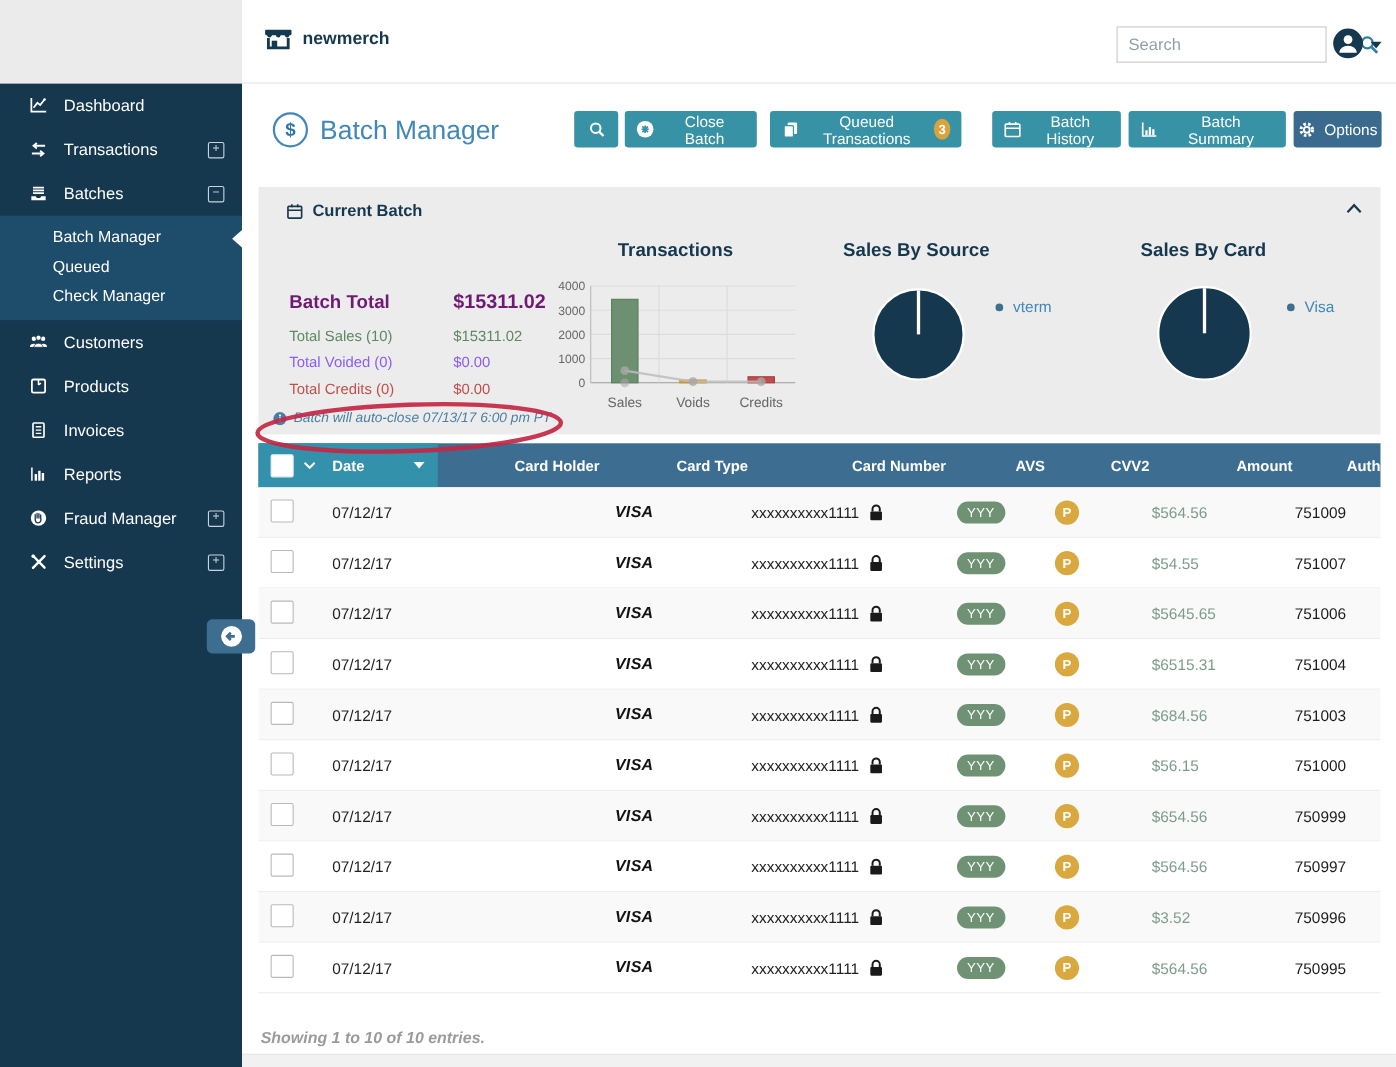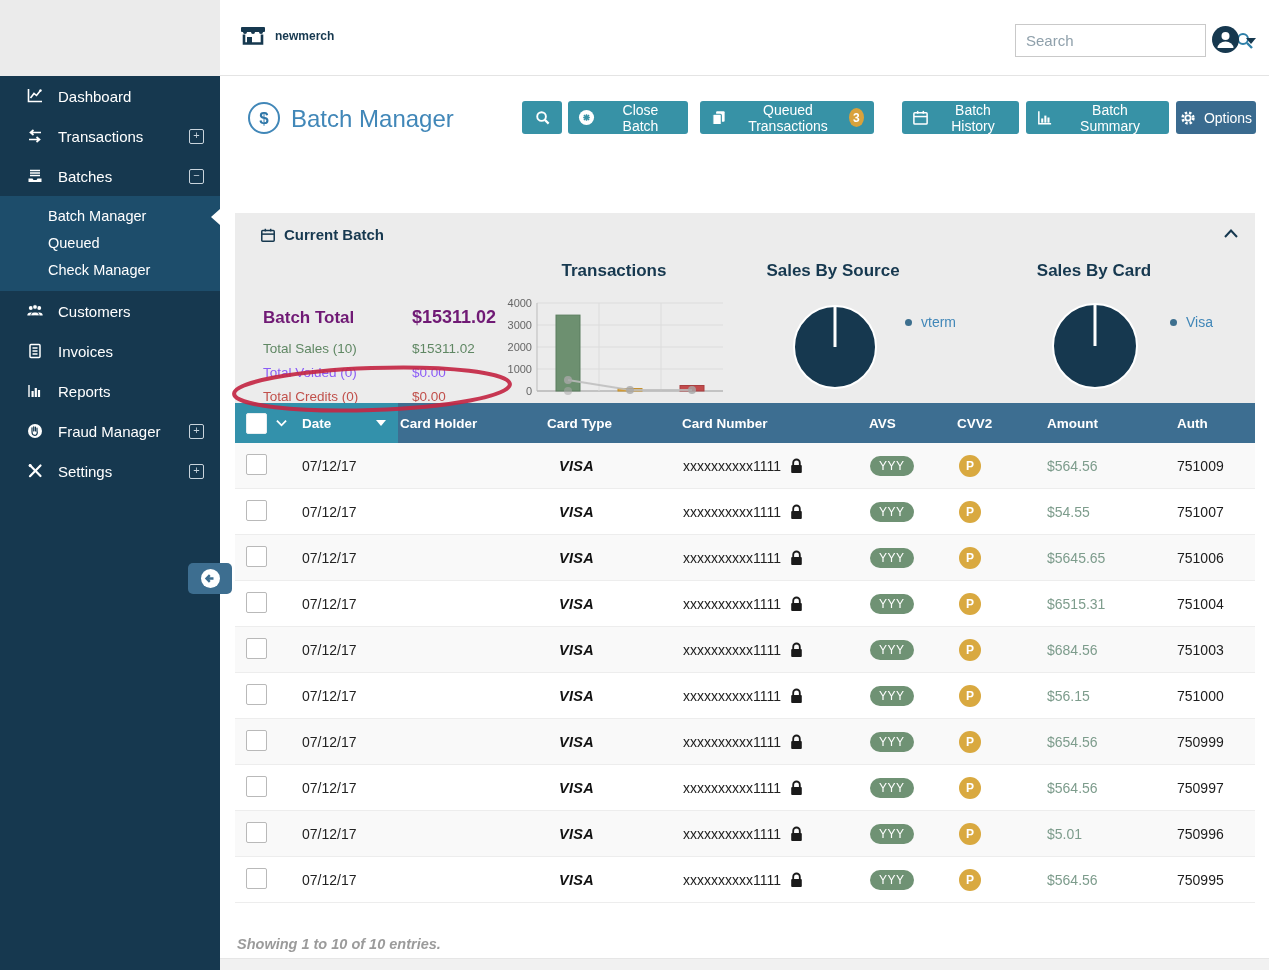--- a/index.html
+++ b/index.html
@@ -4,21 +4,21 @@
 <style>
   html,body{margin:0;padding:0;}
   body{width:1269px;height:970px;position:relative;overflow:hidden;background:#fff;
        font-family:"Liberation Sans",sans-serif;color:#222;}
   .abs{position:absolute;box-sizing:border-box;}
 
   
   .corner{left:0;top:0;width:220px;height:76px;background:#ebebeb;}
   .topbar{left:220px;top:0;width:1049px;height:76px;background:#fff;border-bottom:1px solid #e4e4e4;}
   .logo{left:240px;top:24px;display:flex;align-items:center;gap:9px;}
-  .logo-text{font-size:12px;font-weight:bold;color:#16384f;text-align:center;}
+  .logo-text{font-size:16px;font-weight:bold;color:#16384f;text-align:center;}
   .search-wrap{left:1015px;top:24px;width:191px;height:33px;border:1px solid #c9c9c9;background:#fff;display:flex;align-items:center;}
   .search-wrap input{border:none;outline:none;flex:1;padding:0 10px;font-size:15px;color:#444;background:transparent;font-family:inherit;}
   .search-wrap input::placeholder{color:#8fa0ab;}
   .search-glyph{margin-right:9px;display:flex;}
   .avatar{left:1212px;top:26px;width:27px;height:27px;border-radius:50%;background:#16384f;}
   .avatar-caret{left:1246px;top:38px;width:0;height:0;border-left:5.5px solid transparent;border-right:5.5px solid transparent;border-top:6px solid #16384f;}
 
   
   .sidebar{left:0;top:76px;width:220px;height:970px;background:#16384f;}
   .side-item{height:40px;display:flex;align-items:center;padding-left:26px;position:relative;color:#fff;font-size:15px;cursor:pointer;}
@@ -40,21 +40,21 @@
   .btn-search{left:522px;width:40px;}
   .btn-close{left:568px;width:120px;}
   .btn-queued{left:700px;width:174px;}
   .btn-history{left:902px;width:117px;}
   .btn-summary{left:1026px;width:143px;}
   .btn-options{left:1176px;width:80px;background:#3a6b8f;}
   .q-badge{width:19px;height:19px;border-radius:50%;background:#d9a23b;font-size:12px;font-weight:bold;
            display:flex;align-items:center;justify-content:center;color:#fff;}
 
   
-  .panel{left:235px;top:170px;width:1020px;height:225px;background:#ececec;margin-top:43px;}
+  .panel{left:235px;top:170px;width:1020px;height:225px;background:#ececec;}
   .panel-title{position:absolute;left:25px;top:13px;display:flex;align-items:center;gap:8px;
                font-size:15px;font-weight:bold;color:#16384f;}
   .panel-chevron{position:absolute;right:16px;top:12px;cursor:pointer;}
   .totals{position:absolute;left:28px;top:94px;width:240px;}
   .bt-row{display:grid;grid-template-columns:149px auto;align-items:baseline;margin-bottom:13px;
           color:#701a75;font-weight:bold;}
   .bt-label{font-size:17px;}
   .bt-value{font-size:18px;}
   .t-row{display:grid;grid-template-columns:149px auto;font-size:13.5px;margin-bottom:9px;}
   .c-sales{color:#5f8763;}
@@ -72,21 +72,21 @@
   .legend{position:absolute;display:flex;align-items:center;gap:9px;font-size:14px;color:#4187b8;}
   .lg1{left:670px;top:101px;} .lg2{left:935px;top:101px;}
   .legend .dot{width:7px;height:7px;border-radius:50%;background:#3d6f8e;}
 
   .annotation-svg{left:228px;top:364px;width:292px;height:52px;z-index:6;pointer-events:none;}
 
   
   .thead{left:235px;top:403px;width:1020px;height:40px;display:grid;
          grid-template-columns:65px 98px 147px 135px 180px 90px 95px 130px 80px;
          background:#3d6e91;color:#fff;font-size:13.5px;font-weight:bold;align-items:center;}
-  .th{padding-left:2px;}
+  .th{padding-left:2px;text-align:right;}
   .th-sel,.th-date{background:#3391ab;height:100%;display:flex;align-items:center;}
   .th-date{justify-content:space-between;padding-right:12px;}
   .sort-caret{width:0;height:0;border-left:5px solid transparent;border-right:5px solid transparent;border-top:6px solid #fff;}
   .hd-caret{margin-left:9px;display:flex;}
   .cbox{width:19px;height:19px;background:#fff;border:1px solid #b9b9b9;border-radius:2px;margin-left:9px;display:inline-block;cursor:pointer;}
   .cbox.head{border-color:#e6eef1;}
   .tbody{left:235px;top:443px;width:1020px;}
   .trow{display:grid;grid-template-columns:65px 98px 147px 135px 180px 90px 95px 130px 80px;height:45px;
         align-items:center;border-bottom:1px solid #ededed;font-size:14px;color:#222;background:#fff;}
   .trow:nth-child(odd){background:#f9f9f9;}
@@ -176,20 +176,29 @@
         <svg viewBox="0 0 18 18">
           <circle cx="4.8" cy="6" r="2" fill="#fff"></circle>
           <circle cx="13.2" cy="6" r="2" fill="#fff"></circle>
           <path d="M1.3 13.5a3.5 3 0 0 1 7 0z" fill="#fff"></path>
           <path d="M9.7 13.5a3.5 3 0 0 1 7 0z" fill="#fff"></path>
           <circle cx="9" cy="5" r="2.3" fill="#fff" stroke="#16384f" stroke-width="0.7"></circle>
           <path d="M4.8 13.7a4.2 3.6 0 0 1 8.4 0z" fill="#fff" stroke="#16384f" stroke-width="0.7"></path>
         </svg>
       </span>
       <span class="s-label">Customers</span>
+    </div>
+    <div class="side-item">
+      <span class="s-icon">
+        <svg viewBox="0 0 18 18">
+          <rect x="3" y="3" width="12" height="12" rx="1.5" fill="none" stroke="#fff" stroke-width="1.6"></rect>
+          <path d="M9 3v5M9 8l2.2-1.6" stroke="#fff" stroke-width="1.4" fill="none"></path>
+        </svg>
+      </span>
+      <span class="s-label">Products</span>
     </div>
     <div class="side-item">
       <span class="s-icon">
         <svg viewBox="0 0 18 18">
           <rect x="4" y="2.5" width="10" height="13" rx="1" fill="none" stroke="#fff" stroke-width="1.5"></rect>
           <path d="M6.5 6h5M6.5 9h5M6.5 12h5" stroke="#fff" stroke-width="1.3"></path>
         </svg>
       </span>
       <span class="s-label">Invoices</span>
     </div>
@@ -580,21 +589,21 @@
       <span class="num">xxxxxxxxxx1111</span>
       <span class="lock" style="display:flex;">
         <svg width="13" height="16" viewBox="0 0 13 16">
             <path d="M3.2 7V4.8a3.3 3.3 0 0 1 6.6 0V7" fill="none" stroke="#1a1a1a" stroke-width="1.8"></path>
             <rect x="1.2" y="7" width="10.6" height="8" rx="1" fill="#1a1a1a"></rect>
           </svg>
       </span>
     </div>
     <div class="td"><span class="badge-avs">YYY</span></div>
     <div class="td"><span class="badge-cvv">P</span></div>
-    <div class="td td-amount">$5.01</div>
+    <div class="td td-amount">$3.52</div>
     <div class="td td-auth">750996</div>
   </div>
     <div class="trow">
     <div class="td"><span class="cbox"></span></div>
     <div class="td td-date">07/12/17</div>
     <div class="td td-holder"></div>
     <div class="td td-type">VISA</div>
     <div class="td td-number">
       <span class="num">xxxxxxxxxx1111</span>
       <span class="lock" style="display:flex;">

